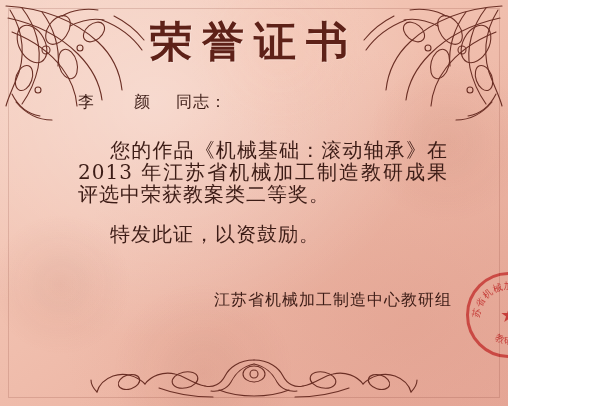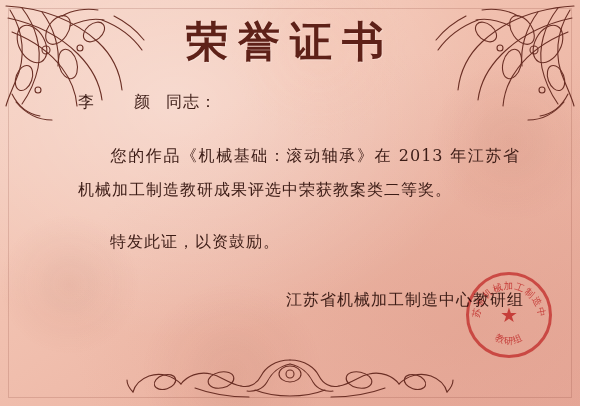--- a/index.html
+++ b/index.html
@@ -8,21 +8,21 @@
   }
   body {
     width: 600px;
     height: 406px;
     overflow: hidden;
     font-family: "DejaVu Sans", sans-serif;
     background: #ffffff;
   }
   .certificate {
     position: relative;
-    width: 580px;
+    width: 508px;
     height: 406px;
     box-sizing: border-box;
     background:
       radial-gradient(ellipse at 30% 25%, rgba(255,255,255,0.35) 0%, rgba(255,255,255,0) 55%),
       radial-gradient(ellipse at 80% 80%, rgba(214,140,120,0.30) 0%, rgba(214,140,120,0) 60%),
       linear-gradient(145deg, #f5cfc0 0%, #f2c3b2 35%, #edb7a6 65%, #e8ab9c 100%);
     overflow: hidden;
   }
   
   .grain {
@@ -88,25 +88,25 @@
     font-family: "DejaVu Serif", serif;
     color: #3c1c16;
   }
   .salutation {
     font-size: 16px;
     letter-spacing: 1px;
     margin-bottom: 26px;
   }
   .salutation .name {
     letter-spacing: 12px;
-    margin-right: 4px;
+    margin-right: 14px;
   }
   .para {
-    font-size: 16px;
-    line-height: 34px;
+    font-size: 20px;
+    line-height: 22px;
     letter-spacing: 1px;
     text-align: justify;
   }
   .para .indent {
     display: inline-block;
     width: 32px;
   }
   .para-2 {
     margin-top: 18px;
   }

